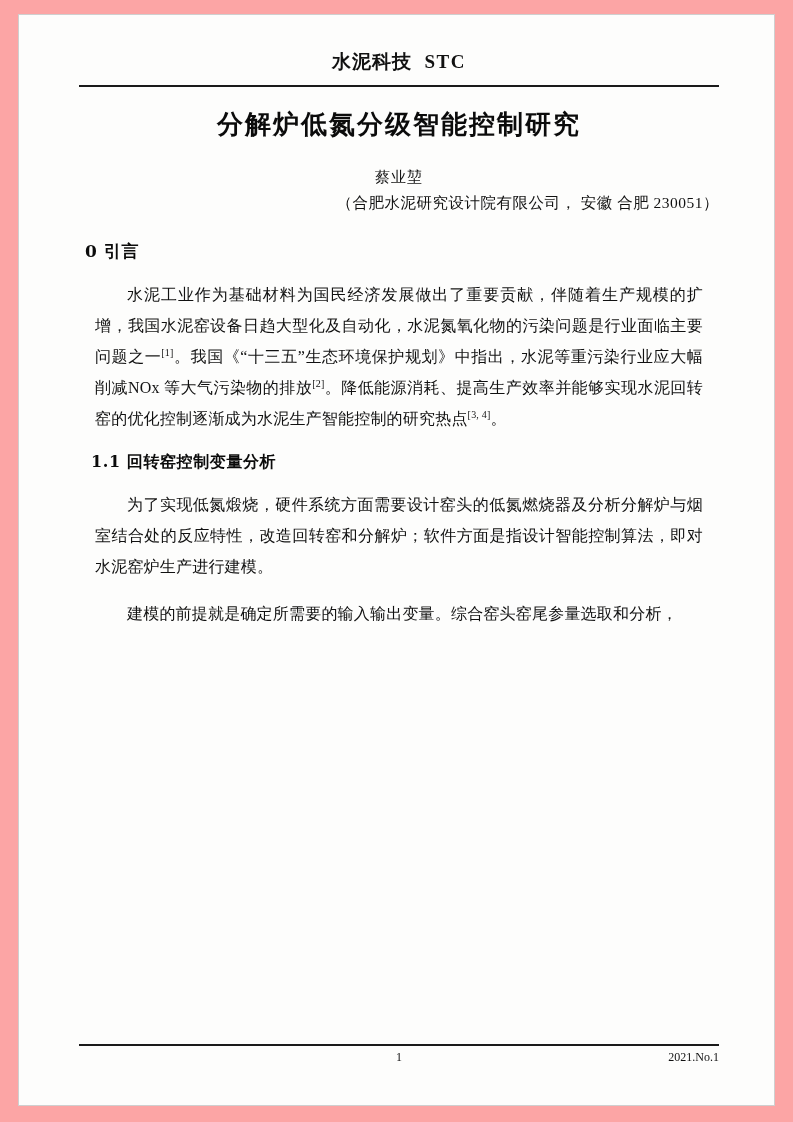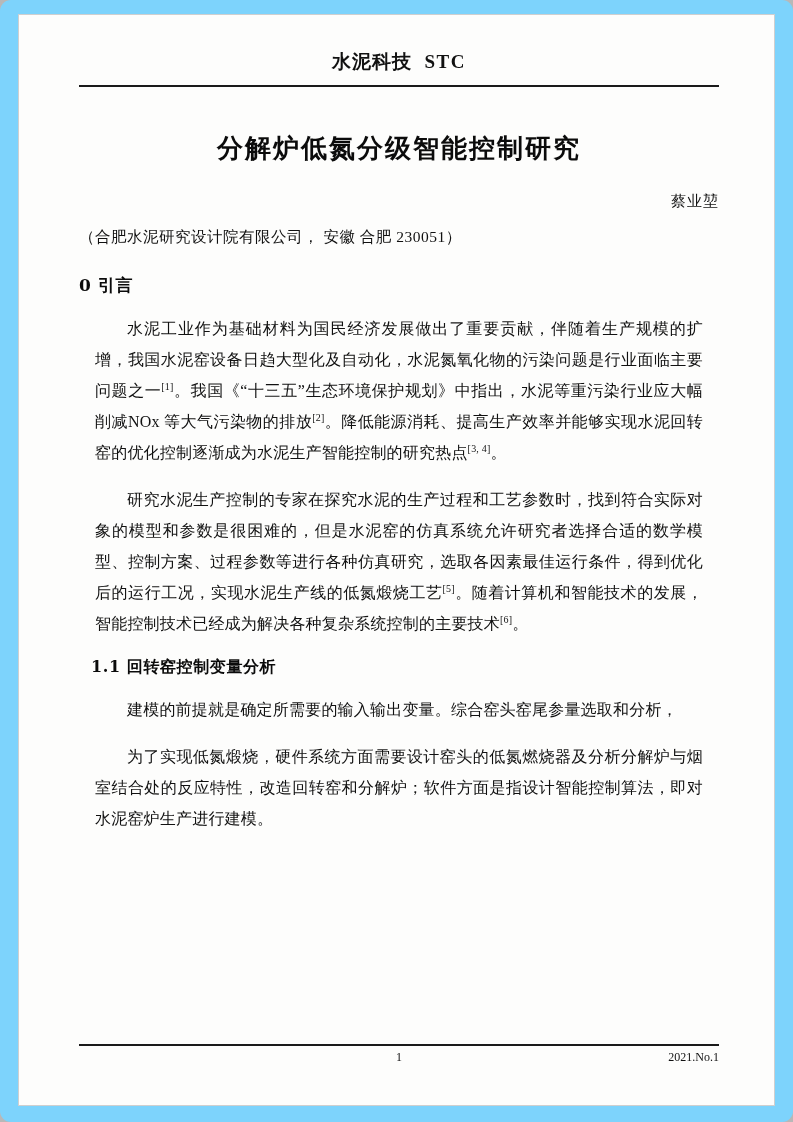--- a/index.html
+++ b/index.html
@@ -7,25 +7,24 @@
     padding: 0;
     background: #b8b8b8;
   }
   body {
     font-family: "Liberation Serif", "DejaVu Serif", serif;
   }
   .page {
     position: relative;
     width: 793px;
     height: 1122px;
-    background: #7dd3fc;
+    background: #fca5a5;
     margin: 0 auto;
     overflow: hidden;
     box-sizing: border-box;
-    border-radius: 11px;
   }
   .paper {
     position: absolute;
     left: 18px;
     top: 14px;
     width: 757px;
     height: 1092px;
     background: #fdfdfc;
     border: 1px solid #cfcfcf;
     box-sizing: border-box;
@@ -56,44 +55,44 @@
     margin-top: 2px;
     margin-bottom: 0;
   }
 
   
   .title {
     text-align: center;
     font-size: 26px;
     font-weight: 700;
     letter-spacing: 2px;
-    margin-top: 44px;
+    margin-top: 20px;
     color: #0b0b0b;
     font-family: "DejaVu Serif", "Liberation Serif", serif;
   }
   .author {
-    text-align: right;
+    text-align: center;
     font-size: 15px;
     margin-top: 26px;
     letter-spacing: 1px;
     color: #111;
   }
   .affil {
-    text-align: left;
+    text-align: right;
     font-size: 15.5px;
-    margin-top: 16px;
+    margin-top: 6px;
     letter-spacing: 0.5px;
     color: #111;
   }
 
   
   h2.sec {
     font-size: 17px;
     font-weight: 700;
-    margin: 26px 0 6px 0;
+    margin: 26px 0 6px 6px;
     letter-spacing: 0.6px;
     color: #0b0b0b;
     font-family: "DejaVu Serif", "Liberation Serif", serif;
   }
   h3.subsec {
     font-size: 16px;
     font-weight: 700;
     margin: 18px 0 4px 12px;
     letter-spacing: 0.6px;
     color: #0b0b0b;
@@ -156,25 +155,24 @@
         <span>水泥科技</span><span class="latin">&nbsp;&nbsp;</span><span class="latin">STC</span>
       </div>
       <div class="rule-top"></div>
 
       <div class="title">分解炉低氮分级智能控制研究</div>
       <div class="author">蔡业堃</div>
       <div class="affil">（合肥水泥研究设计院有限公司， 安徽 合肥 230051）</div>
 
       <h2 class="sec">0 引言</h2>
       <p class="para">水泥工业作为基础材料为国民经济发展做出了重要贡献，伴随着生产规模的扩增，我国水泥窑设备日趋大型化及自动化，水泥氮氧化物的污染问题是行业面临主要问题之一<sup>[1]</sup>。我国《“十三五”生态环境保护规划》中指出，水泥等重污染行业应大幅削减NOx 等大气污染物的排放<sup>[2]</sup>。降低能源消耗、提高生产效率并能够实现水泥回转窑的优化控制逐渐成为水泥生产智能控制的研究热点<sup>[3, 4]</sup>。</p>
-      <p class="para">研究水泥生产控制的专家在探究水泥的生产过程和工艺参数时，找到符合实际对象的模型和参数是很困难的，但是水泥窑的仿真系统允许研究者选择合适的数学模型、控制方案、过程参数等进行各种仿真研究，选取各因素最佳运行条件，得到优化后的运行工况，实现水泥生产线的低氮煅烧工艺<sup>[5]</sup>。随着计算机和智能技术的发展，智能控制技术已经成为解决各种复杂系统控制的主要技术<sup>[6]</sup>。</p>
 
       <h3 class="subsec">1.1 回转窑控制变量分析</h3>
+      <p class="para">为了实现低氮煅烧，硬件系统方面需要设计窑头的低氮燃烧器及分析分解炉与烟室结合处的反应特性，改造回转窑和分解炉；软件方面是指设计智能控制算法，即对水泥窑炉生产进行建模。</p>
       <p class="para">建模的前提就是确定所需要的输入输出变量。综合窑头窑尾参量选取和分析，</p>
-      <p class="para">为了实现低氮煅烧，硬件系统方面需要设计窑头的低氮燃烧器及分析分解炉与烟室结合处的反应特性，改造回转窑和分解炉；软件方面是指设计智能控制算法，即对水泥窑炉生产进行建模。</p>
 
     </div>
 
     <div class="rule-bot"></div>
     <div class="footer">
       <span class="pageno">1</span>
       <span class="issue">2021.No.1</span>
     </div>
 
   </div>

